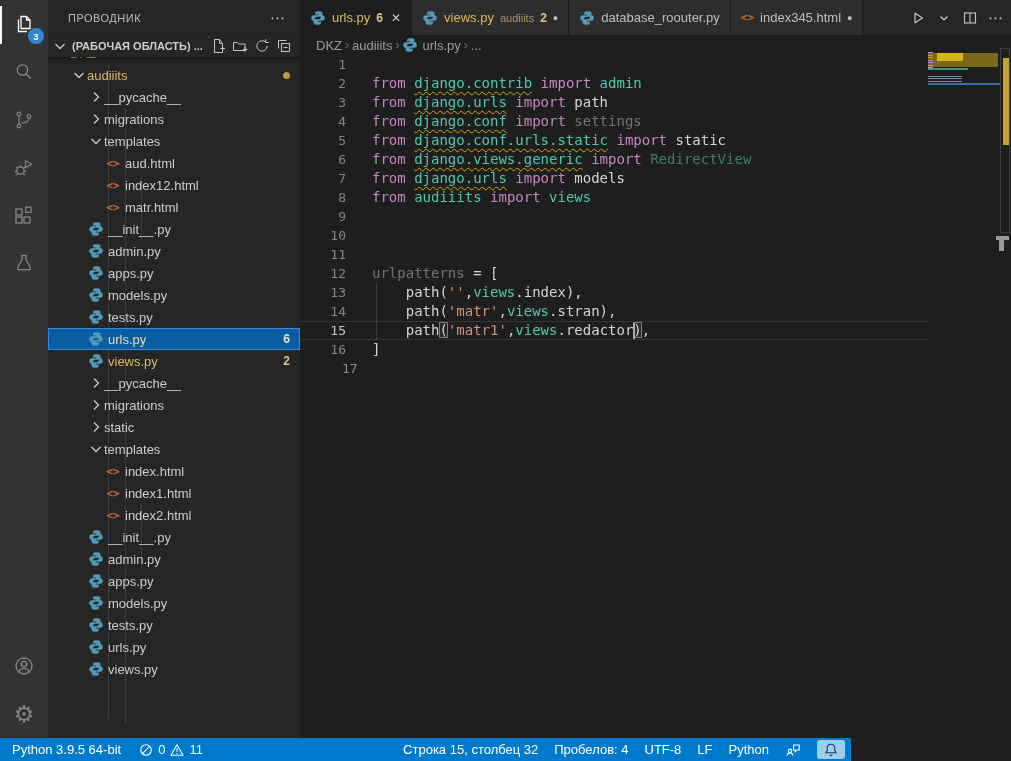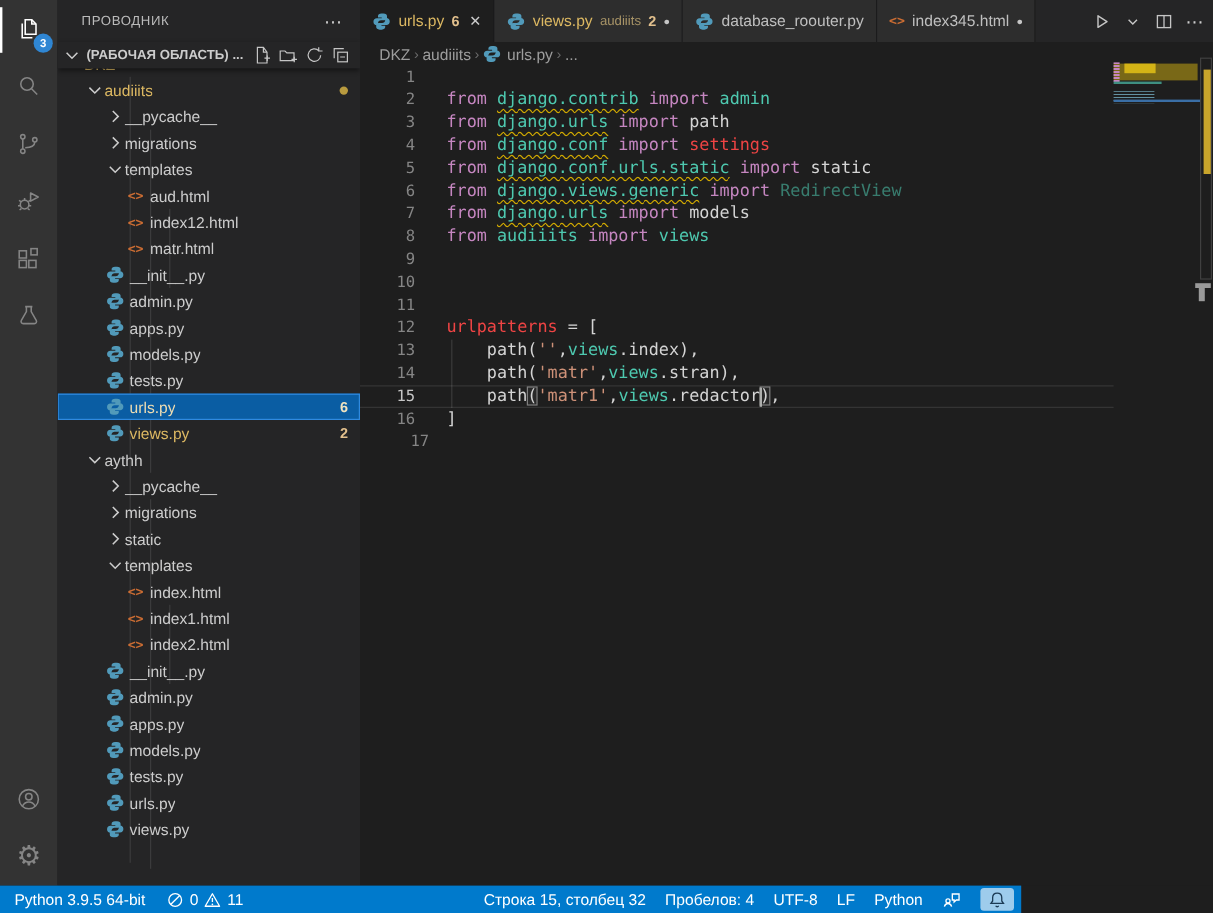--- a/index.html
+++ b/index.html
@@ -67,21 +67,21 @@
 
   
   #code{position:absolute;left:0;top:55px;right:0;bottom:0;font-family:"DejaVu Sans Mono","Liberation Mono",monospace;font-size:14px;}
   .lnum{position:absolute;left:0;width:46px;height:19px;line-height:19px;text-align:right;color:#858585;font-size:13px;}
   .lnum.cur{color:#c6c6c6;}
   .ltext{position:absolute;left:72px;height:19px;line-height:19px;white-space:pre;color:#d4d4d4;}
   .kw{color:#c586c0;}
   .mod{color:#4ec9b0;}
   .modw{color:#4ec9b0;text-decoration:underline wavy #d1a900 1px;text-underline-offset:3px;}
   .pl{color:#d4d4d4;}
-  .var{color:#ef4444;}
+  .var{color:#737373;}
   .str{color:#ce9178;}
   .dim{color:#4ec9b0;opacity:.55;}
   .bm{color:#d4d4d4;outline:1px solid #7e7e7e;outline-offset:-1px;background:rgba(120,120,120,.12);}
   #curline{position:absolute;left:0;top:266px;width:628px;height:19px;border-top:1px solid rgba(255,255,255,.10);
            border-bottom:1px solid rgba(255,255,255,.10);pointer-events:none;}
   #cursor{position:absolute;left:333px;top:267.5px;width:1.5px;height:16px;background:#aeafad;}
   #indent-guide{position:absolute;left:76px;top:228px;width:1px;height:57px;background:rgba(255,255,255,.13);}
 
   
   #minimap{position:absolute;left:628px;top:-5px;width:72px;height:76px;cursor:pointer;}
@@ -343,29 +343,20 @@
         <div class="trow gold" style="padding-left: 40px;">
           <span class="tic">
             <svg width="16" height="16" viewBox="0 0 16 16" fill="none" stroke-width="1.1">
               <path fill="#519ABA" stroke="none" d="M7.9 1.3c-1.9 0-2.9.85-2.9 2.1v1.1h3.1v.7H4c-1.7 0-2.8 1.2-2.8 2.9 0 1.7 1.1 2.9 2.8 2.9h1V9.3c0-1.4 1.2-2.5 2.6-2.5h2.8c1.2 0 2.1-.95 2.1-2.1V3.4c0-1.25-1-2.1-3-2.1z"></path>
               <path fill="#519ABA" stroke="none" d="M8.1 14.7c1.9 0 2.9-.85 2.9-2.1v-1.1H7.9v-.7H12c1.7 0 2.8-1.2 2.8-2.9 0-1.7-1.1-2.9-2.8-2.9h-1v1.7c0 1.4-1.2 2.5-2.6 2.5H5.6c-1.2 0-2.1.95-2.1 2.1v1.3c0 1.25 1 2.1 2.9 2.1z"></path>
             </svg>
           </span>
           <span class="lbl">views.py</span>
           <span class="flex"></span>
           <span class="tbadge">2</span>
-        </div>
-        <div class="trow" style="padding-left: 23px;">
-          <span class="chev">
-            <svg width="16" height="16" viewBox="0 0 16 16" fill="none" stroke-width="1.1">
-              <path d="M3.5 6 L8 10.5 L12.5 6" stroke="#cccccc" stroke-width="1.3"></path>
-            </svg>
-          </span>
-          <span class="lbl">aythh</span>
-          <span class="flex"></span>
         </div>
         <div class="trow" style="padding-left: 40px;">
           <span class="chev">
             <svg width="16" height="16" viewBox="0 0 16 16" fill="none" stroke-width="1.1">
               <path d="M6 3.5 L10.5 8 L6 12.5" stroke="#cccccc" stroke-width="1.3"></path>
             </svg>
           </span>
           <span class="lbl">__pycache__</span>
           <span class="flex"></span>
         </div>

